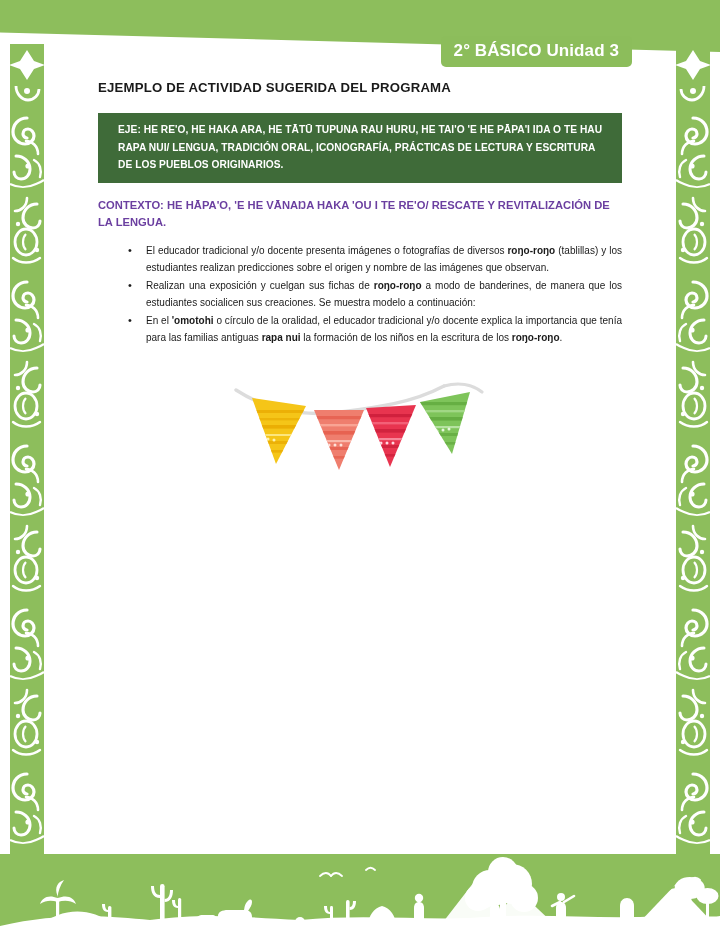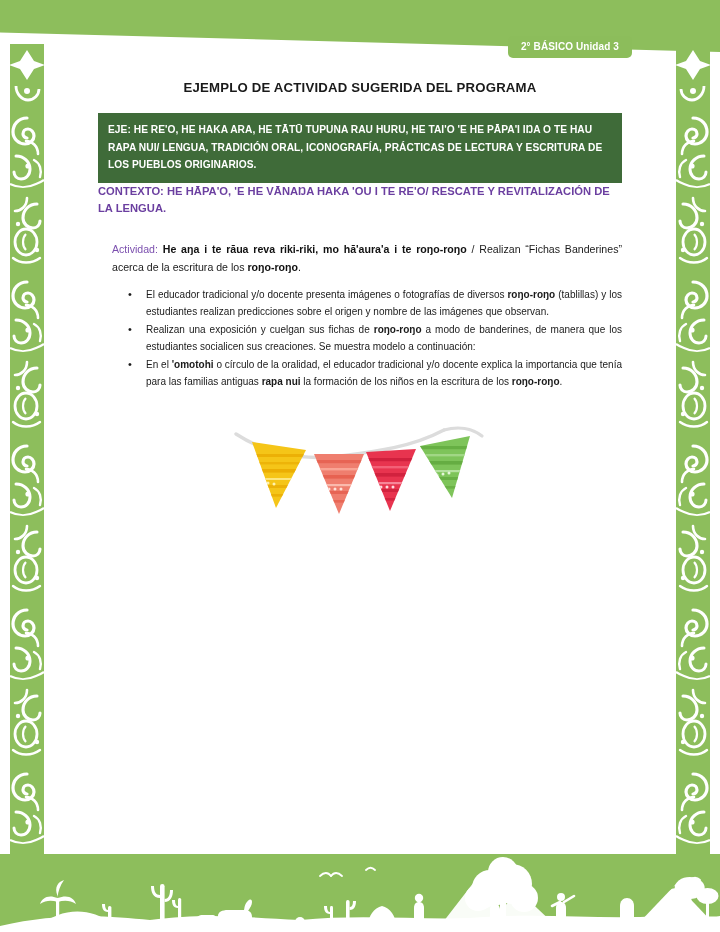--- a/index.html
+++ b/index.html
@@ -30,21 +30,21 @@
     background: #8dbe5c;
     clip-path: polygon(0 0, 100% 0, 100% 100%, 0 72%);
   }
 
   .unit-badge {
     position: absolute;
     top: 36px;
     right: 88px;
     background: #8cbd5b;
     color: #ffffff;
-    font-size: 10px;
+    font-size: 17px;
     font-weight: bold;
     padding: 5px 13px 6px 13px;
     border-radius: 5px;
     letter-spacing: 0.1px;
     white-space: nowrap;
     z-index: 5;
   }
 
   
   .side-border {
@@ -74,44 +74,43 @@
   
   .content {
     position: absolute;
     top: 80px;
     left: 98px;
     width: 524px;
     z-index: 1;
   }
 
   .doc-title {
-    text-align: center;
     font-size: 13.2px;
     font-weight: bold;
     color: #1a1a1a;
     letter-spacing: 0.2px;
     margin-bottom: 18px;
   }
 
   .eje-box {
     background: #3f6b39;
     color: #ffffff;
     font-size: 10.2px;
     font-weight: bold;
     line-height: 1.72;
-    padding: 8px 10px 9px 10px;
+    padding: 8px 10px 9px 20px;
     letter-spacing: 0.05px;
   }
 
   .contexto {
     color: #6b3fa0;
     font-size: 11.2px;
     font-weight: bold;
     line-height: 1.58;
-    margin-top: 0;
+    margin-top: 14px;
     letter-spacing: 0.02px;
   }
 
   .actividad {
     font-size: 10.6px;
     line-height: 1.72;
     color: #1a1a1a;
     margin-top: 22px;
     padding-left: 14px;
     text-align: justify;
@@ -229,23 +228,20 @@
 </div>
 
 <div class="content">
 
   <div class="doc-title">EJEMPLO DE ACTIVIDAD SUGERIDA DEL PROGRAMA</div>
 
   <div class="eje-box">EJE: HE RE'O, HE HAKA ARA, HE TĀTŪ TUPUNA RAU HURU, HE TAI'O 'E HE PĀPA'I IŊA O TE HAU RAPA NUI/ LENGUA, TRADICIÓN ORAL, ICONOGRAFÍA, PRÁCTICAS DE LECTURA Y ESCRITURA DE LOS PUEBLOS ORIGINARIOS.</div>
 
   <div class="contexto">CONTEXTO: HE HĀPA'O, 'E HE VĀNAŊA HAKA 'OU I TE RE'O/ RESCATE Y REVITALIZACIÓN DE LA LENGUA.</div>
 
-  <div class="actividad">
-    <span class="lbl"><span>Actividad</span>: </span><b>He aŋa i te rāua reva riki-riki, mo hā'aura'a i te roŋo-roŋo</b><span> / </span><span>Realizan “Fichas Banderines” acerca de la escritura de los </span><b>roŋo-roŋo</b><span>.</span>
-  </div>
 
 
   <ul class="bullets" id="bullet-list">
       <li><span>El educador tradicional y/o docente presenta imágenes o fotografías de diversos </span><b>roŋo-roŋo</b><span> (tablillas) y los estudiantes realizan predicciones sobre el origen y nombre de las imágenes que observan.</span></li>
       <li><span>Realizan una exposición y cuelgan sus fichas de </span><b>roŋo-roŋo</b><span> a modo de banderines, de manera que los estudiantes socialicen sus creaciones. Se muestra modelo a continuación:</span></li>
       <li><span>En el </span><b>'omotohi</b><span> o círculo de la oralidad, el educador tradicional y/o docente explica la importancia que tenía para las familias antiguas </span><b>rapa nui</b><span> la formación de los niños en la escritura de los </span><b>roŋo-roŋo</b><span>.</span></li>
     </ul>
 
   <div class="bunting">
     <svg width="260" height="110" viewBox="0 0 260 110" xmlns="http://www.w3.org/2000/svg">

